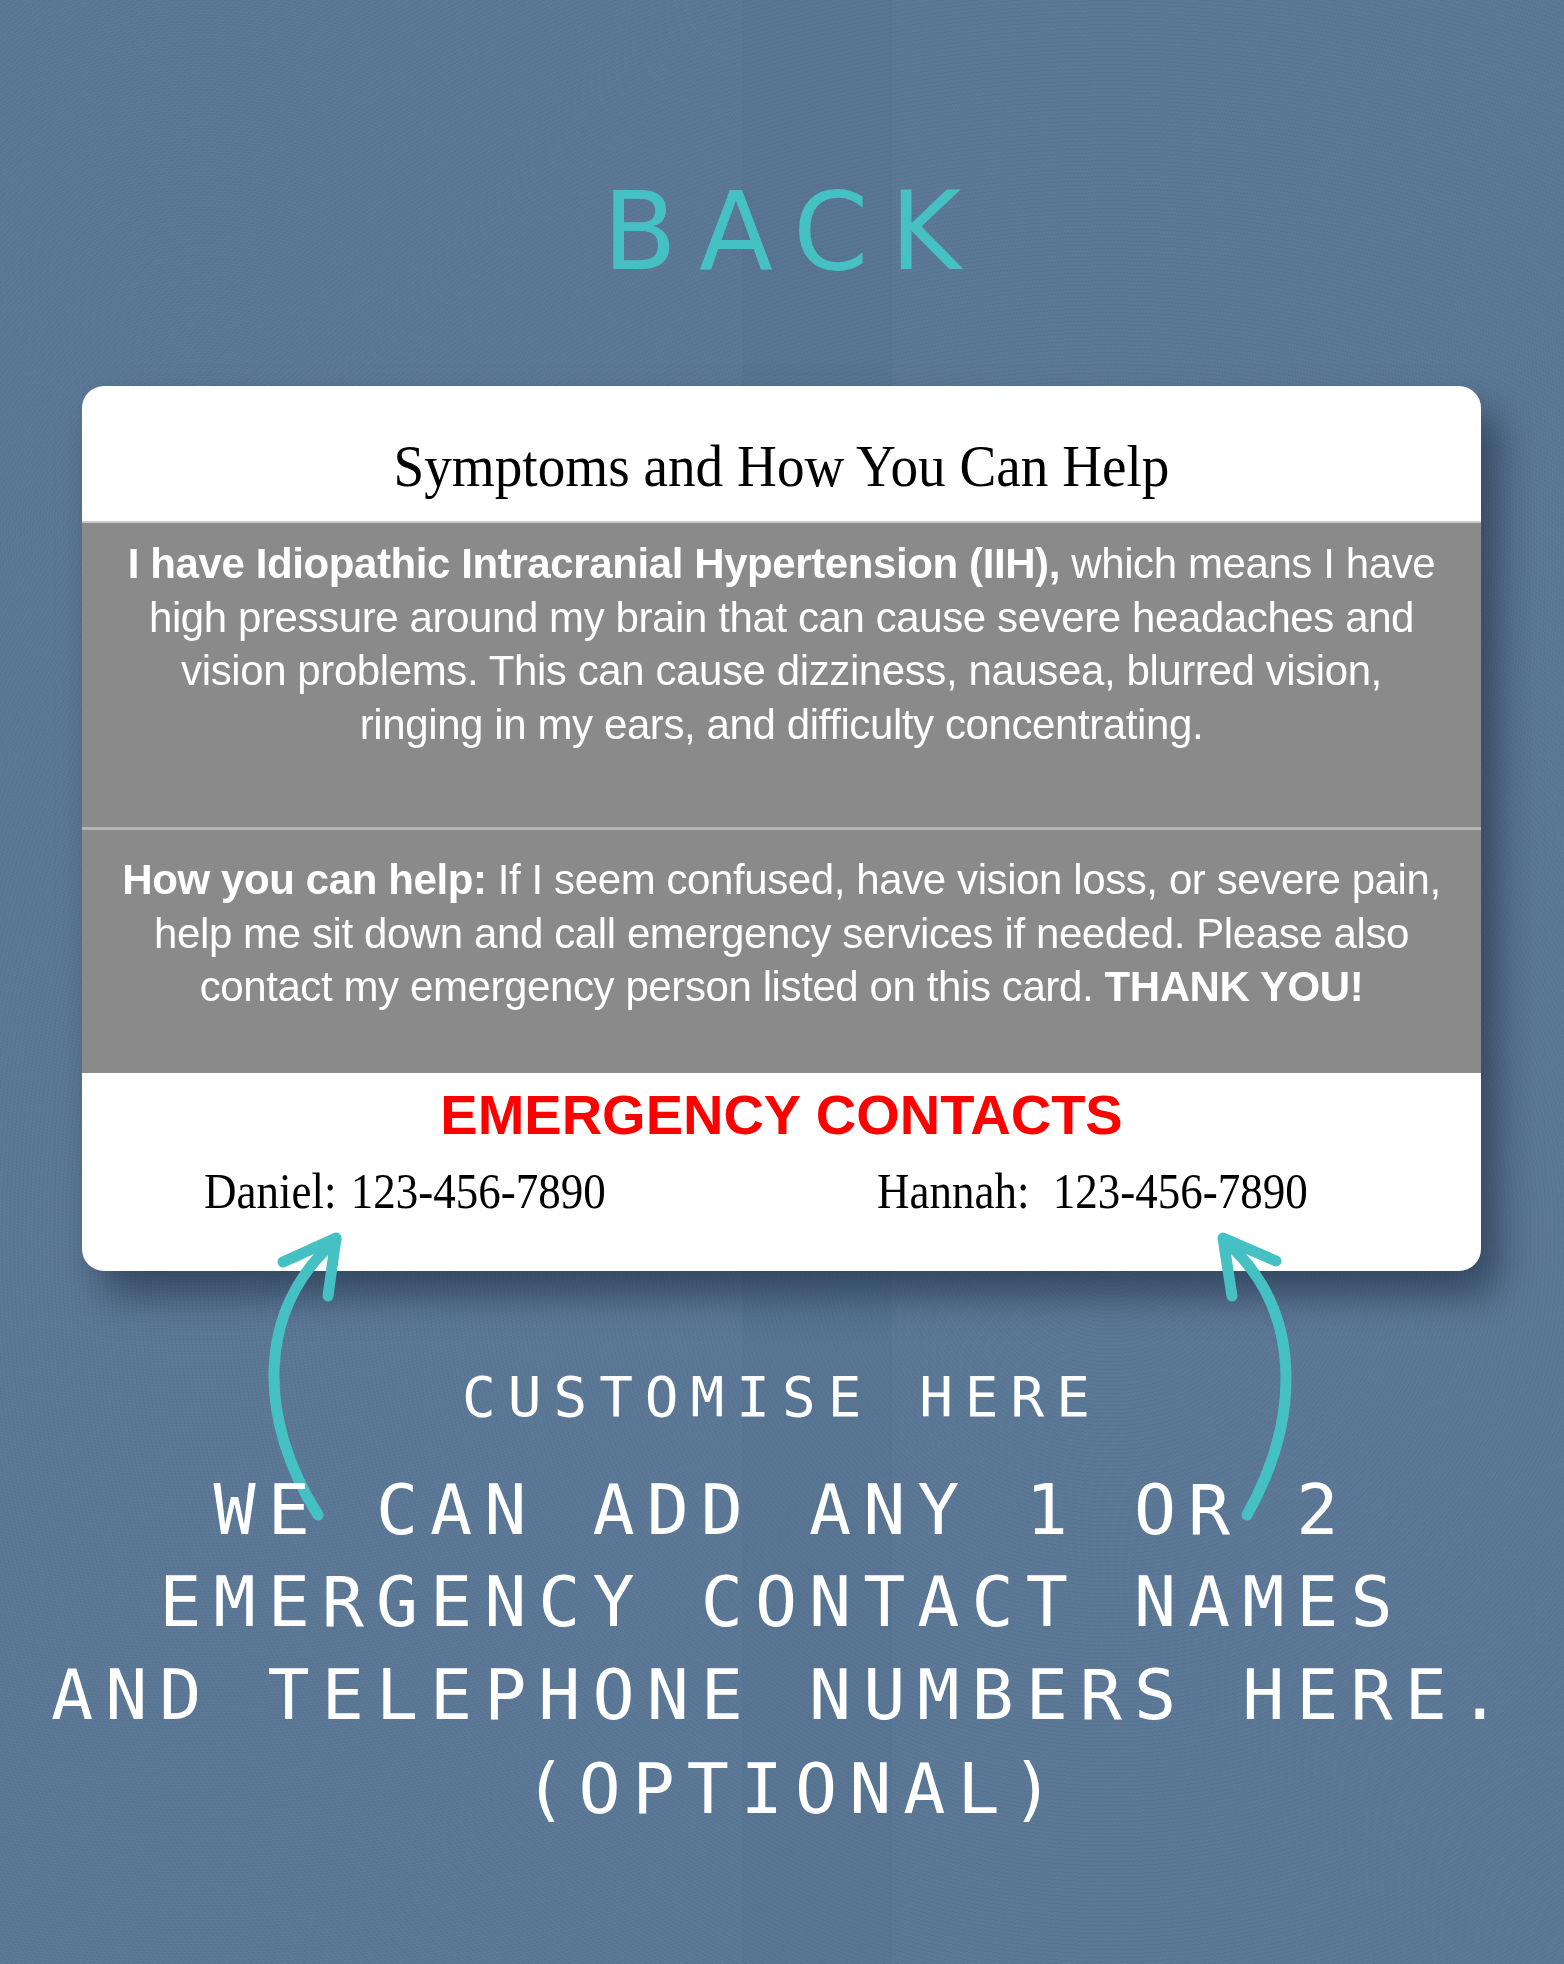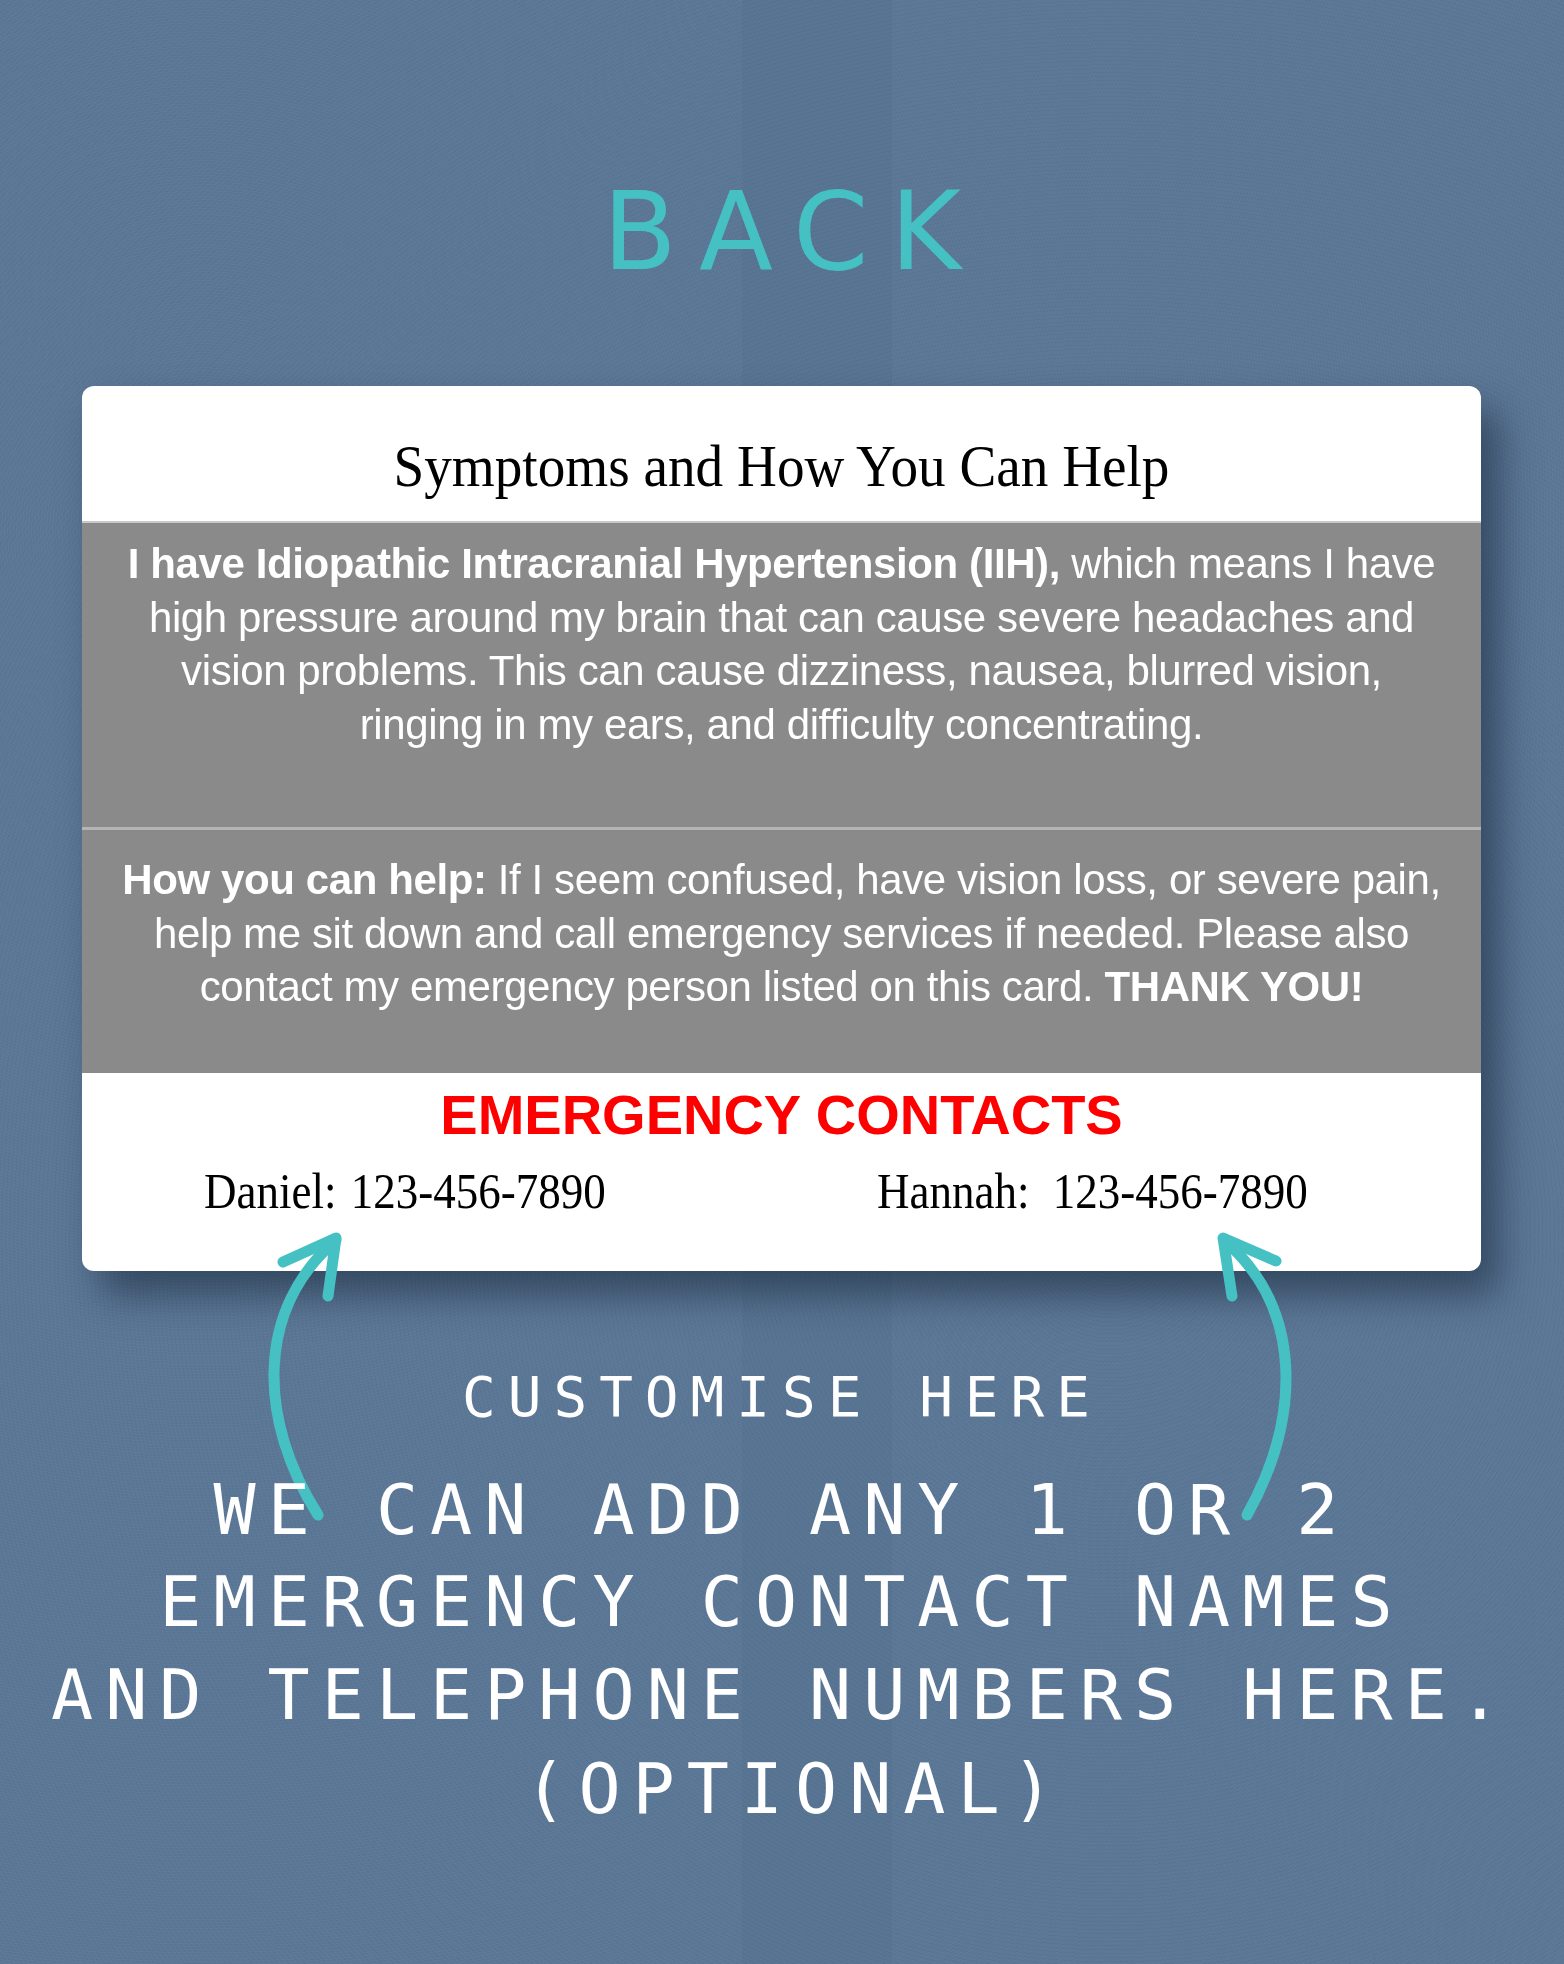--- a/index.html
+++ b/index.html
@@ -20,21 +20,21 @@
   }
   .heading-back {
     position: absolute; left: 0; width: 1564px; top: 172px;
     text-align: center; color: #45c1c4;
     font-family: "DejaVu Sans", sans-serif; font-weight: normal;
     font-size: 108px; letter-spacing: 22px; line-height: 120px;
     padding-left: 22px; box-sizing: border-box;
   }
   .card {
     position: absolute; left: 82px; top: 386px; width: 1399px; height: 885px;
-    background: #ffffff; border-radius: 12px; overflow: hidden;
+    background: #ffffff; border-radius: 22px; overflow: hidden;
     box-shadow: 18px 24px 38px rgba(20,35,55,0.55);
   }
   .card-title {
     position: absolute; left: 0; right: 0; top: 40px; height: 80px;
     text-align: center; color: #000;
     font-family: "Liberation Serif", serif; font-size: 60px; line-height: 80px;
     transform: scaleX(0.92);
   }
   .gray-band {
     position: absolute; left: 0; right: 0; top: 135px; height: 550px;

